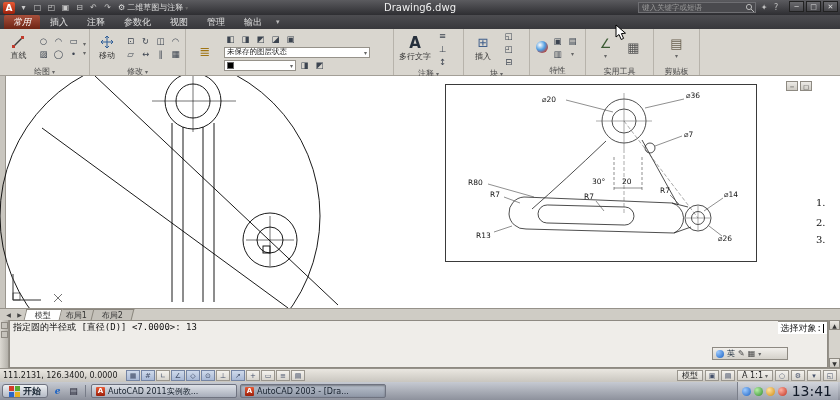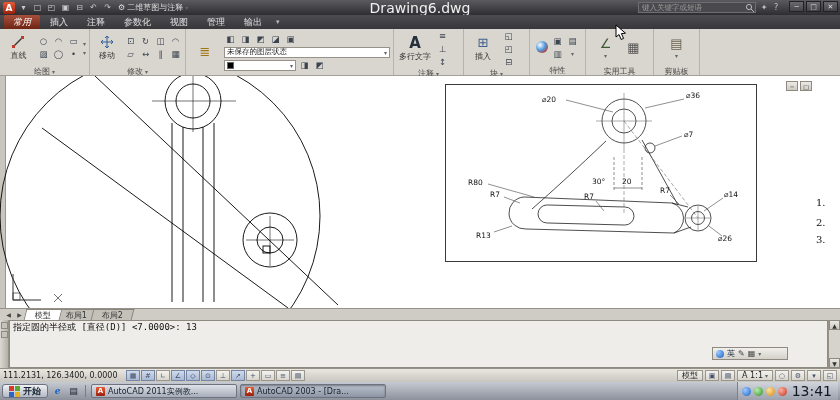--- a/index.html
+++ b/index.html
@@ -8,21 +8,21 @@
   #app{position:relative;width:840px;height:400px;background:#d9d6cf;overflow:hidden;}
   .abs{position:absolute;}
 
   
   .titlebar{left:0;top:0;width:840px;height:15px;background:linear-gradient(#5b5b5f,#2e2e32);
     display:flex;align-items:center;gap:3px;padding:0 3px;color:#d8d8d8;}
   .logo{width:12px;height:12px;border-radius:2px;background:linear-gradient(#e85a35,#9c1f0a);
     color:#fff;font-weight:bold;font-size:9px;display:flex;align-items:center;justify-content:center;}
   .qat{font-size:8px;color:#c9c9c9;width:11px;text-align:center;line-height:13px;}
   .ws{display:flex;align-items:center;gap:2px;font-size:8px;color:#ddd;margin-left:2px;}
-  .title-center{position:absolute;left:330px;width:180px;text-align:center;font-size:14px;color:#f0f0f0;}
+  .title-center{position:absolute;left:330px;width:180px;text-align:center;font-size:10px;color:#f0f0f0;}
   .searchbox{position:absolute;right:84px;top:2px;width:118px;height:11px;background:#4a4a4e;
     border:1px solid #6e6e72;display:flex;align-items:center;}
   .searchbox input{flex:1;background:transparent;border:none;outline:none;color:#c8c8c8;font-size:7.5px;padding:0 3px;width:100px;}
   .searchbox input::placeholder{color:#9a9a9a;}
   .tb-ic{font-size:8px;color:#c0c0c0;width:12px;text-align:center;}
   .winbtns{position:absolute;right:2px;top:1px;display:flex;gap:2px;}
   .winbtn{width:15px;height:11px;background:linear-gradient(#6a6a6e,#454549);border:1px solid #222;
     color:#ddd;font-size:7px;display:flex;align-items:center;justify-content:center;}
 
   
@@ -233,21 +233,21 @@
           <span class="big" style="color:#a07514;">≣</span>
         </div>
         <div class="ricol" style="flex:1;">
           <div class="rirow">
             <span class="ric">◧</span>
             <span class="ric">◨</span>
             <span class="ric">◩</span>
             <span class="ric">◪</span>
             <span class="ric">▣</span>
           </div>
-          <div class="dd" style="width:166px;">
+          <div class="dd" style="width:146px;">
             <span style="flex:1;">未保存的图层状态</span>
             <span class="tiny">▾</span>
           </div>
           <div class="rirow">
             <div class="dd" style="width:72px;">
               <span class="swatch"></span>
               <span style="flex:1;"></span>
               <span class="tiny">▾</span>
             </div>
             <span class="ric">◨</span>
@@ -456,20 +456,24 @@
 
   <div class="abs cmd">
     <div class="cmdgrip">
       <div class="gripbtn"></div>
       <div class="gripbtn"></div>
     </div>
     <div class="cmdmain">
       <div class="cmdhist">
         <div class="cmdline">指定圆的半径或 [直径(D)] &lt;7.0000&gt;: 13</div>
       </div>
+      <div class="cmdinput">
+        <span>选择对象:</span>
+        <span class="caret"></span>
+      </div>
     </div>
     <div class="cmdscroll">
       <div class="scrbtn">▲</div>
       <div class="scrbtn">▼</div>
     </div>
   </div>
 
   <div class="abs ime">
     <span class="imedot"></span>
     <span class="lang">英</span>

